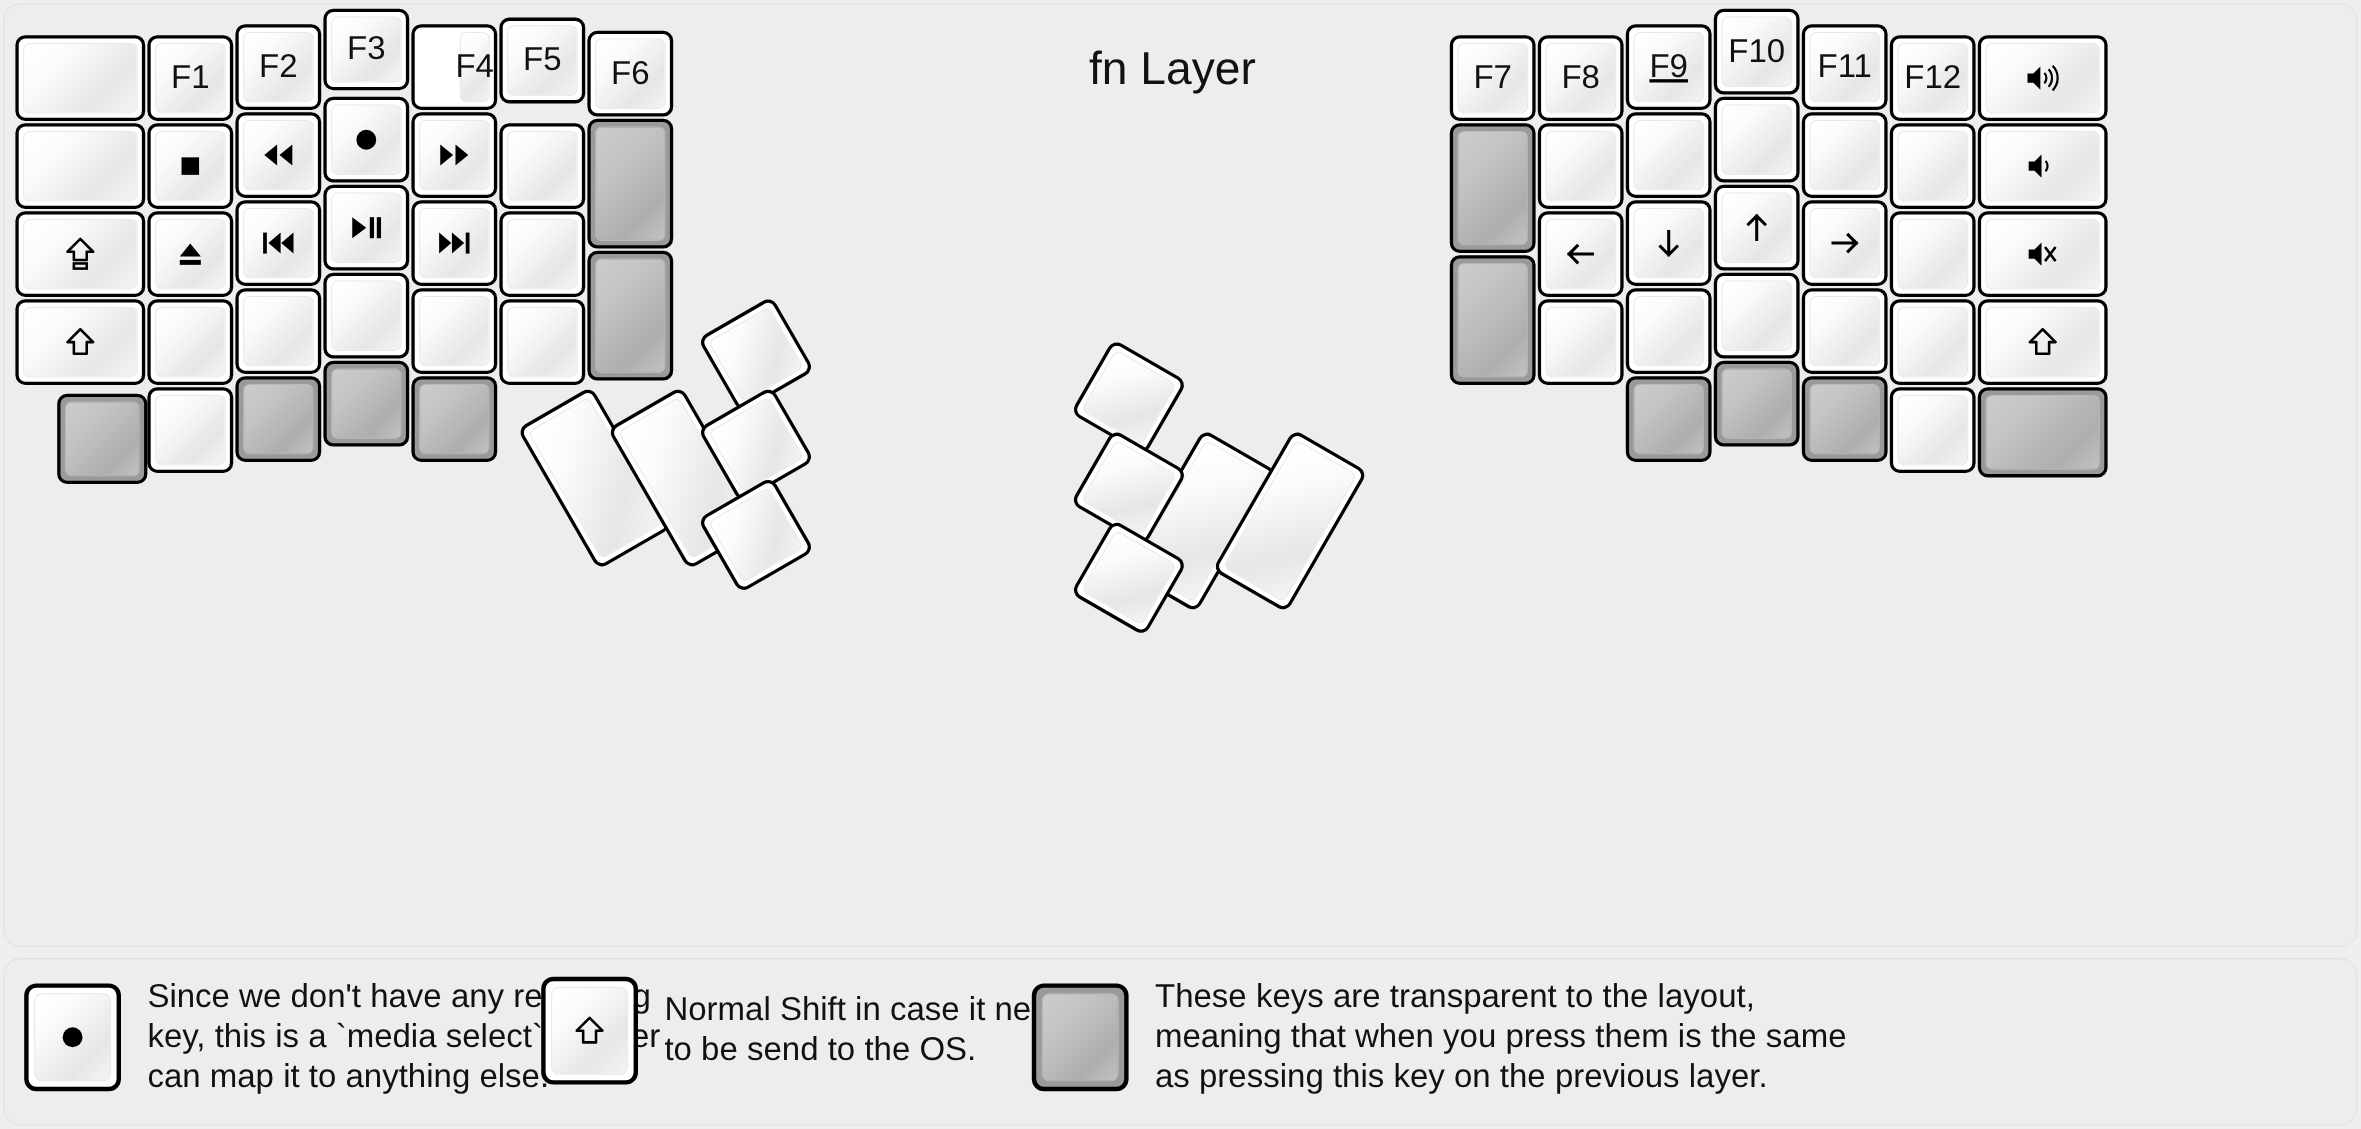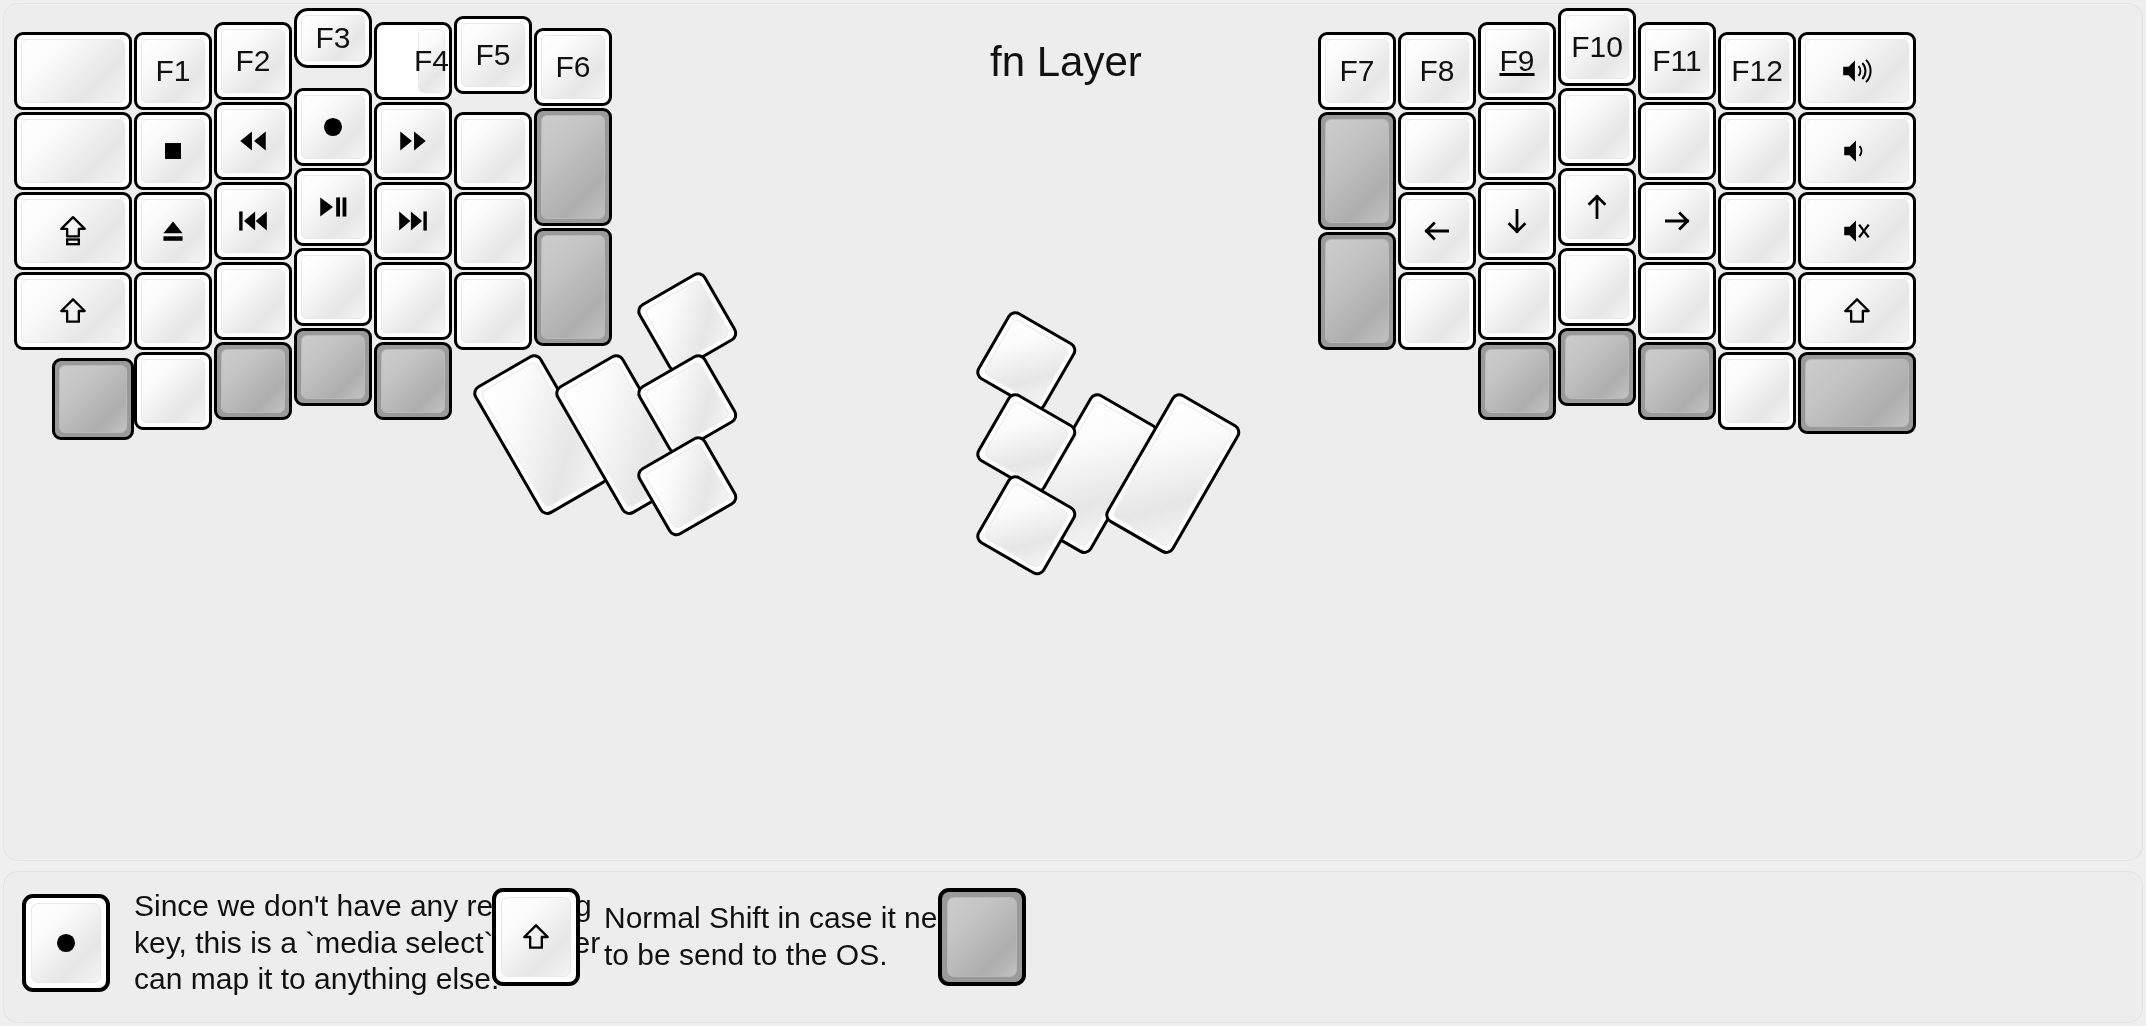--- a/index.html
+++ b/index.html
@@ -195,21 +195,21 @@
             </svg>
           </span>
         </div>
       </div>
       <div class="key" style="left: 214px; top: 262px; width: 78px; height: 78px;">
         <div class="top"></div>
       </div>
       <div class="key trans" style="left: 214px; top: 342px; width: 78px; height: 78px;">
         <div class="top"></div>
       </div>
-      <div class="key" style="left: 294px; top: 8px; width: 78px; height: 60px; border-radius: 14px;">
+      <div class="key" style="left: 294px; top: 8px; width: 78px; height: 74px;">
         <div class="top">
           <span class="lbl">F3</span>
         </div>
       </div>
       <div class="key" style="left: 294px; top: 88px; width: 78px; height: 78px;">
         <div class="top">
           <span class="glyph">
             <svg width="34" height="34" viewBox="0 0 32 32" xmlns="http://www.w3.org/2000/svg">
               <circle cx="16" cy="16" r="8.5" fill="#000"></circle>
             </svg>
@@ -514,14 +514,17 @@
     <div class="legend-text">Normal Shift in case it needs
 to be send to the OS.</div>
   </div>
 
   <div class="legend-item" id="legend-3">
     <div class="legend-key trans">
       <div class="top">
           <span class="glyph"></span>
         </div>
     </div>
+    <div class="legend-text">These keys are transparent to the layout,
+meaning that when you press them is the same
+as pressing this key on the previous layer.</div>
   </div>
 </div>
 
 </body></html>

